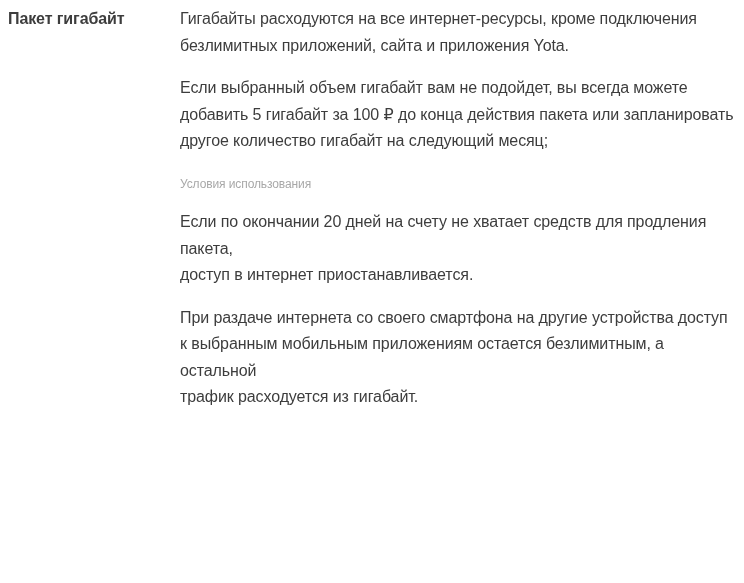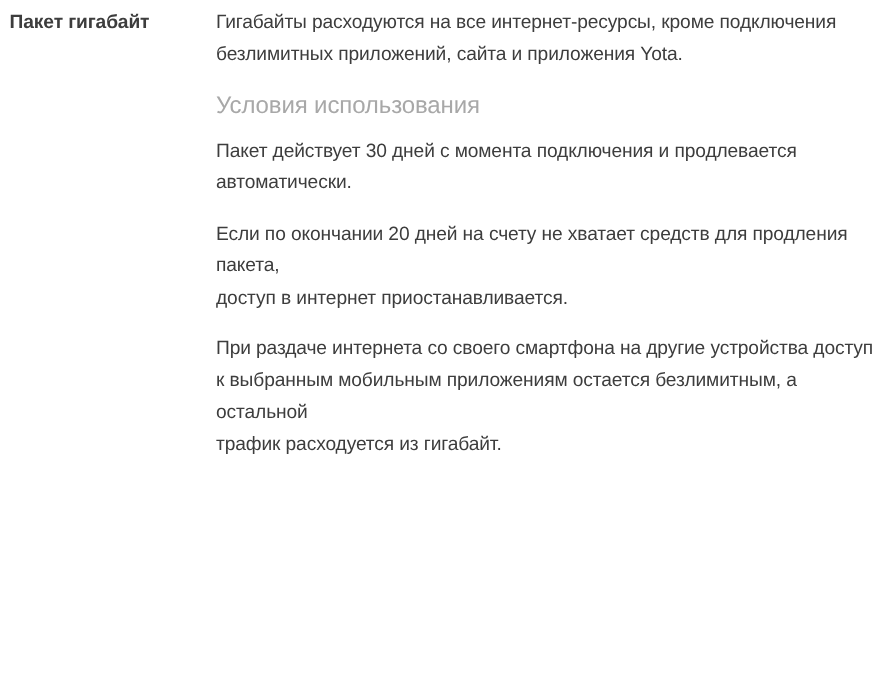--- a/index.html
+++ b/index.html
@@ -43,21 +43,21 @@
   .para {
     margin: 0 0 16px 0;
     font-size: 16px;
     line-height: 26.5px;
     letter-spacing: -0.1px;
     color: #3d3d3d;
     white-space: pre-line;
   }
   .subheading {
     margin: 12px 0 12px 0;
-    font-size: 20px;
+    font-size: 12px;
     font-weight: normal;
     line-height: 26.5px;
     letter-spacing: -0.1px;
     color: #a8a8a8;
     white-space: pre-line;
   }
 </style>
 </head>
 <body>
 
@@ -65,25 +65,26 @@
   <div class="section-row">
 
     <div class="label-col">
       <div class="row-label">Пакет гигабайт</div>
     </div>
 
     <div class="content-col">
       <p class="para">Гигабайты расходуются на все интернет-ресурсы, кроме подключения
 безлимитных приложений, сайта и приложения Yota.</p>
 
+      <p class="para">Если выбранный объем гигабайт вам не подойдет, вы всегда можете
+добавить 5 гигабайт за 100 ₽ до конца действия пакета или запланировать
+другое количество гигабайт на следующий месяц;</p>
 
       <div class="subheading">Условия использования</div>
 
-      <p class="para">Пакет действует 30 дней с момента подключения и продлевается
-автоматически.</p>
 
 
       <p class="para">Если по окончании 20 дней на счету не хватает средств для продления пакета,
 доступ в интернет приостанавливается.</p>
 
 
       <p class="para">При раздаче интернета со своего смартфона на другие устройства доступ
 к выбранным мобильным приложениям остается безлимитным, а остальной
 трафик расходуется из гигабайт.</p>
     </div>

